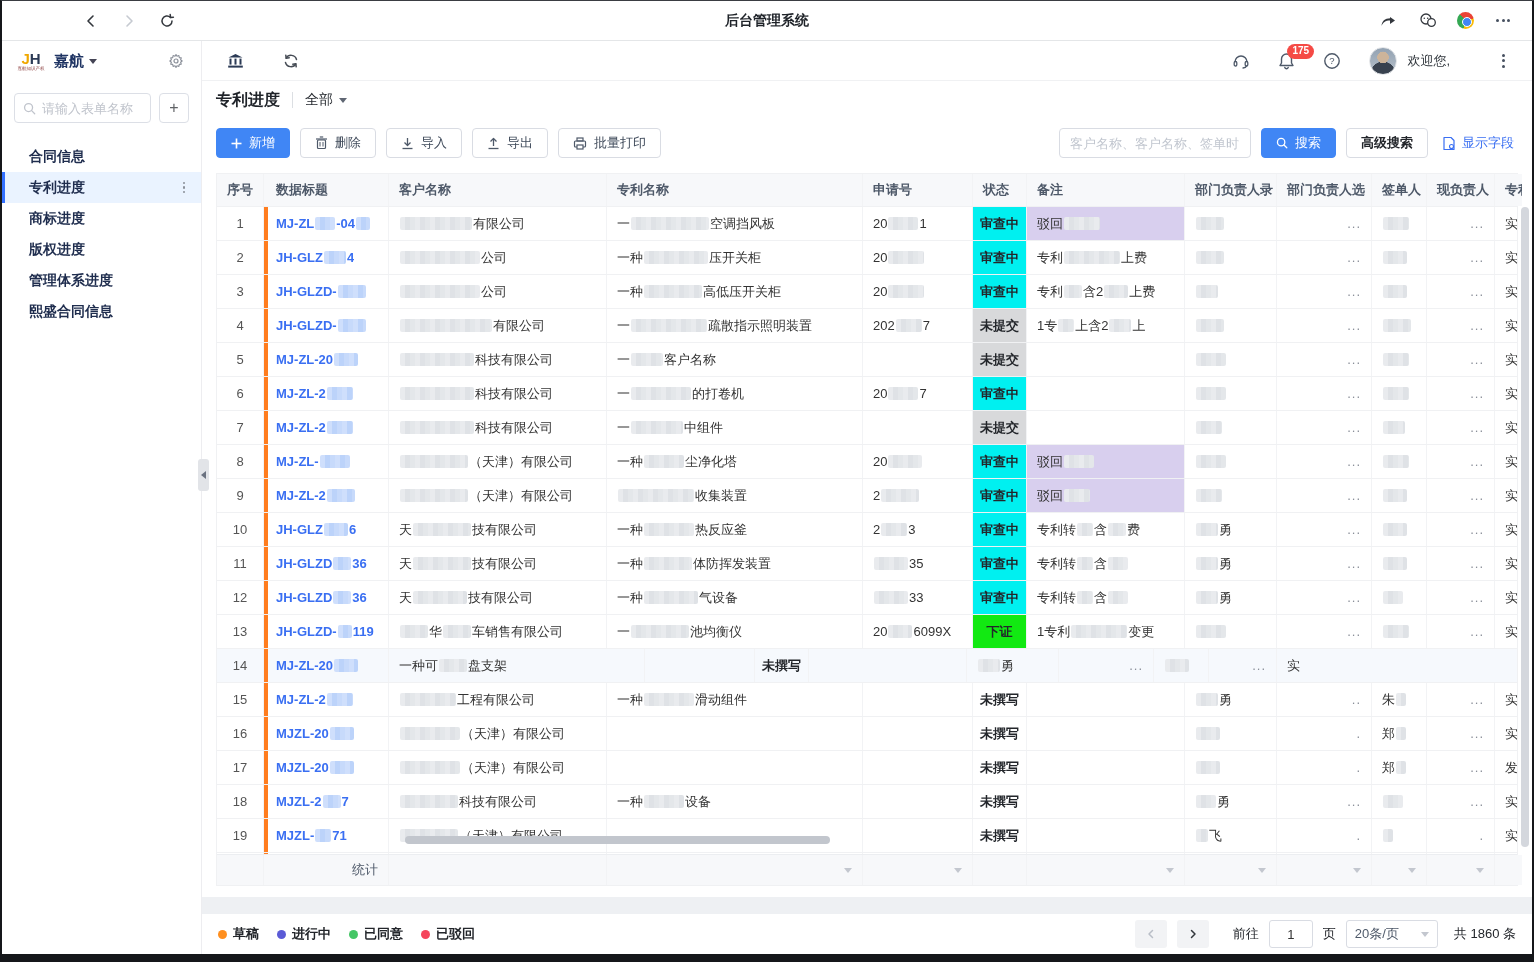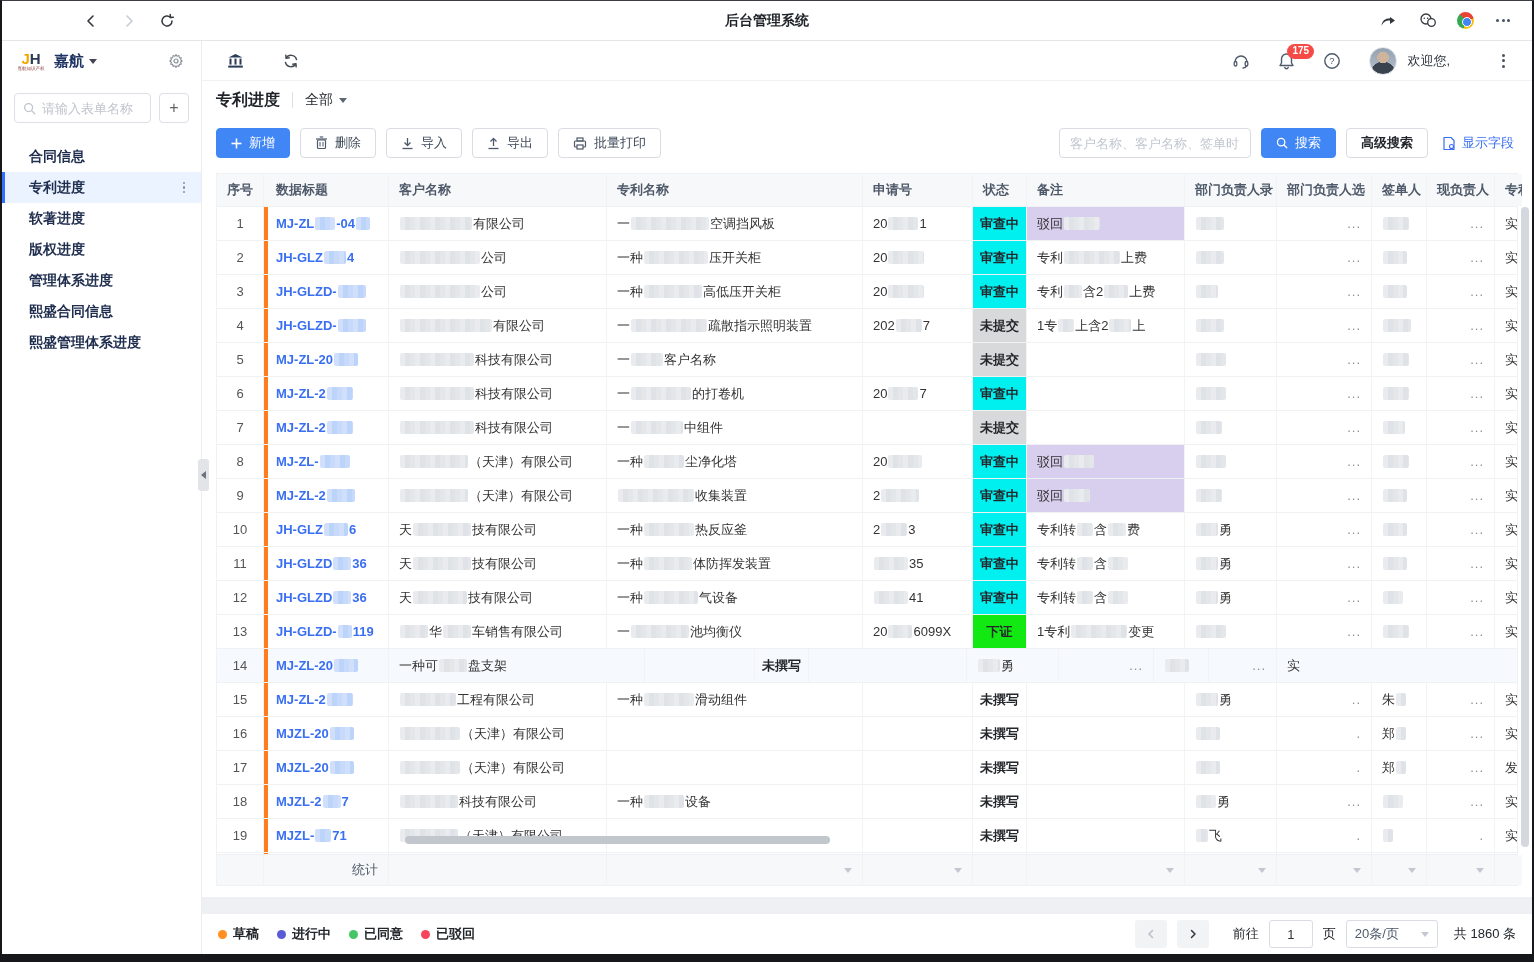--- a/index.html
+++ b/index.html
@@ -197,33 +197,30 @@
           </div>
           <div class="side-item active">
             <span>专利进度</span>
             <span class="item-dots">
               <i></i>
               <i></i>
               <i></i>
             </span>
           </div>
           <div class="side-item">
-            <span>软著进度</span>
+            <span>商标进度</span>
           </div>
           <div class="side-item">
             <span>版权进度</span>
           </div>
           <div class="side-item">
             <span>管理体系进度</span>
           </div>
           <div class="side-item">
             <span>熙盛合同信息</span>
-          </div>
-          <div class="side-item">
-            <span>熙盛管理体系进度</span>
           </div>
         </div>
     </div>
 
     <span class="collapse-handle"></span>
 
     <div class="main">
       <div class="main-header">
         <span class="icon-btn">
           <svg width="17" height="16" viewBox="0 0 17 16">
@@ -780,21 +777,21 @@
                   <i class="rd" style="width: 54px;"></i>
                   <span>技有限公司</span>
                 </div>
                 <div class="t-cell" style="width: 256px;">
                   <span>一种</span>
                   <i class="rd" style="width: 54px;"></i>
                   <span>气设备</span>
                 </div>
                 <div class="t-cell" style="width: 110px;">
                   <i class="rd" style="width: 34px;"></i>
-                  <span>41</span>
+                  <span>33</span>
                 </div>
                 <div class="t-cell st st-c" style="width: 54px;">审查中</div>
                 <div class="t-cell" style="width: 158px;">
                   <span>专利转</span>
                   <i class="rd" style="width: 16px;"></i>
                   <span>含</span>
                   <i class="rd" style="width: 20px;"></i>
                 </div>
                 <div class="t-cell" style="width: 92px;">
                   <i class="rd" style="width: 22px;"></i>

